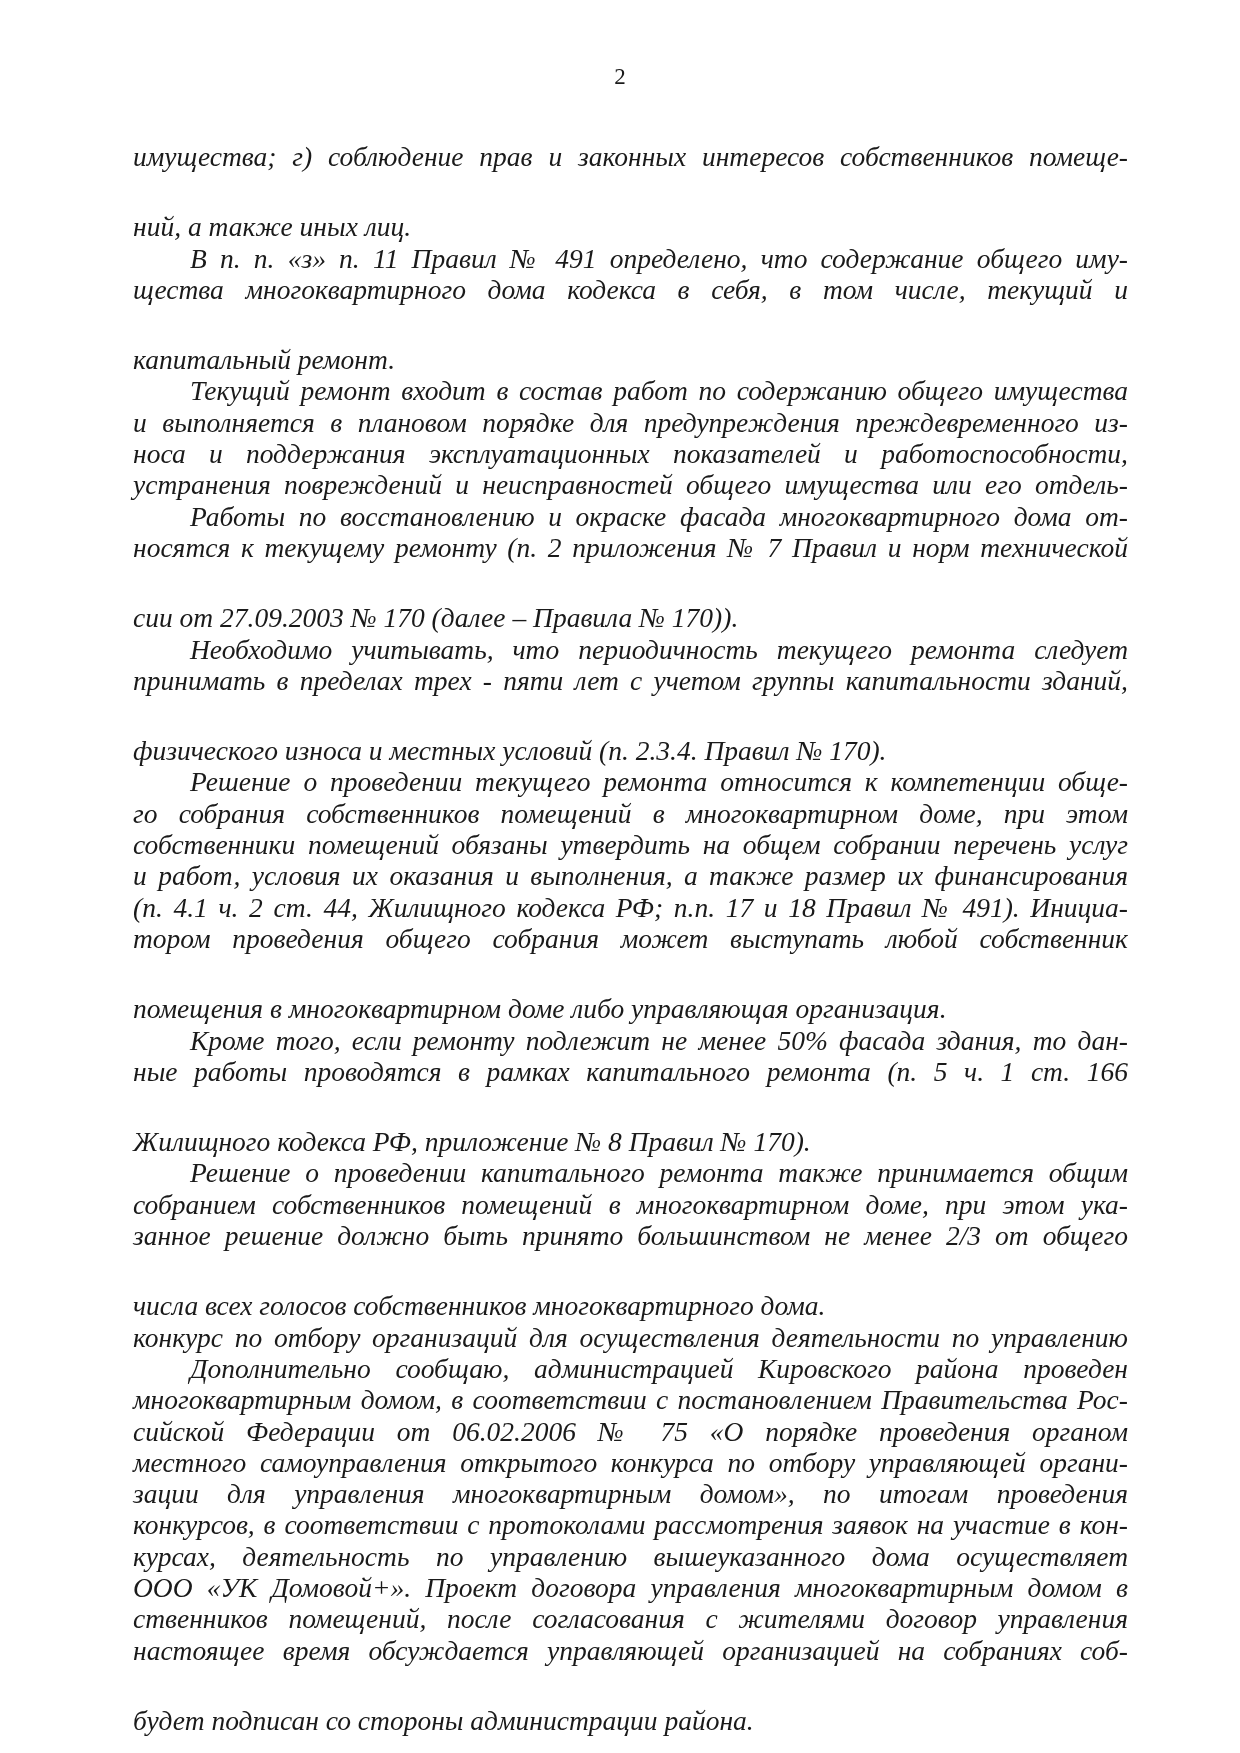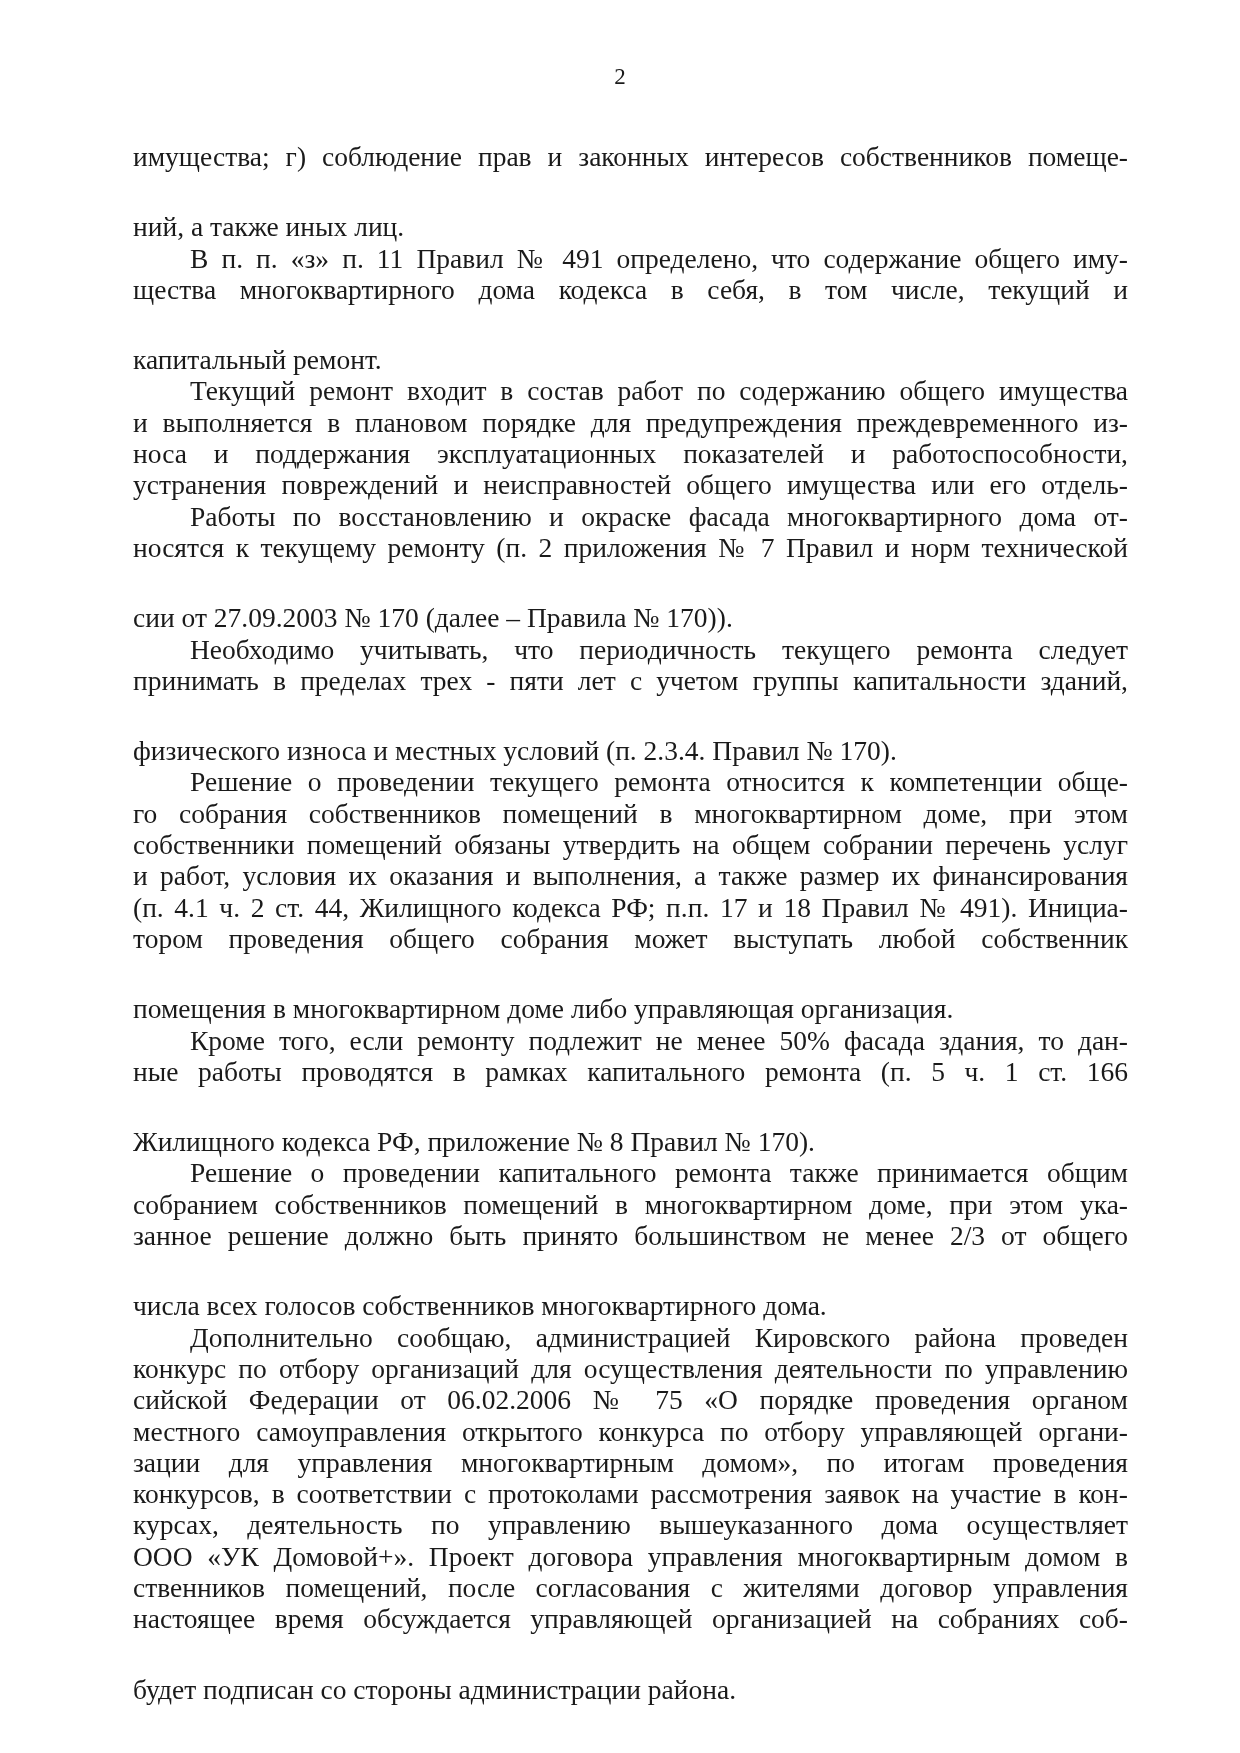--- a/index.html
+++ b/index.html
@@ -14,20 +14,21 @@
   }
   .body-text {
     position: absolute; left: 133px; top: 141px; width: 995px;
     font-size: 27.5px; line-height: 31.3px;
   }
   .para { margin: 0; }
   .line {
     display: block; white-space: nowrap;
     text-align: justify; text-align-last: justify;
     height: 31.3px;
+    font-style: italic;
   }
   .line.last { text-align-last: left; margin-top: 39px; }
   .line.indent { padding-left: 57px; }
 </style>
 </head>
 <body>
 
 <div class="page-number">2</div>
 
 <div class="body-text">
@@ -79,22 +80,23 @@
   </p>
 
   <p class="para">
     <span class="line indent">Решение о проведении капитального ремонта также принимается общим</span>
     <span class="line">собранием собственников помещений в многоквартирном доме, при этом ука-</span>
     <span class="line">занное решение должно быть принято большинством не менее 2/3 от общего</span>
     <span class="line last">числа всех голосов собственников многоквартирного дома.</span>
   </p>
 
   <p class="para">
+    <span class="line">конкурс по отбору организаций для осуществления деятельности по управлению</span>
     <span class="line indent">Дополнительно сообщаю, администрацией Кировского района проведен</span>
-    <span class="line">конкурс по отбору организаций для осуществления деятельности по управлению</span>
+    <span class="line">многоквартирным домом, в соответствии с постановлением Правительства Рос-</span>
     <span class="line">сийской Федерации от 06.02.2006 № 75 «О порядке проведения органом</span>
     <span class="line">местного самоуправления открытого конкурса по отбору управляющей органи-</span>
     <span class="line">зации для управления многоквартирным домом», по итогам проведения</span>
     <span class="line">конкурсов, в соответствии с протоколами рассмотрения заявок на участие в кон-</span>
     <span class="line">курсах, деятельность по управлению вышеуказанного дома осуществляет</span>
     <span class="line">ООО «УК Домовой+». Проект договора управления многоквартирным домом в</span>
     <span class="line">ственников помещений, после согласования с жителями договор управления</span>
     <span class="line">настоящее время обсуждается управляющей организацией на собраниях соб-</span>
     <span class="line last">будет подписан со стороны администрации района.</span>
   </p>

